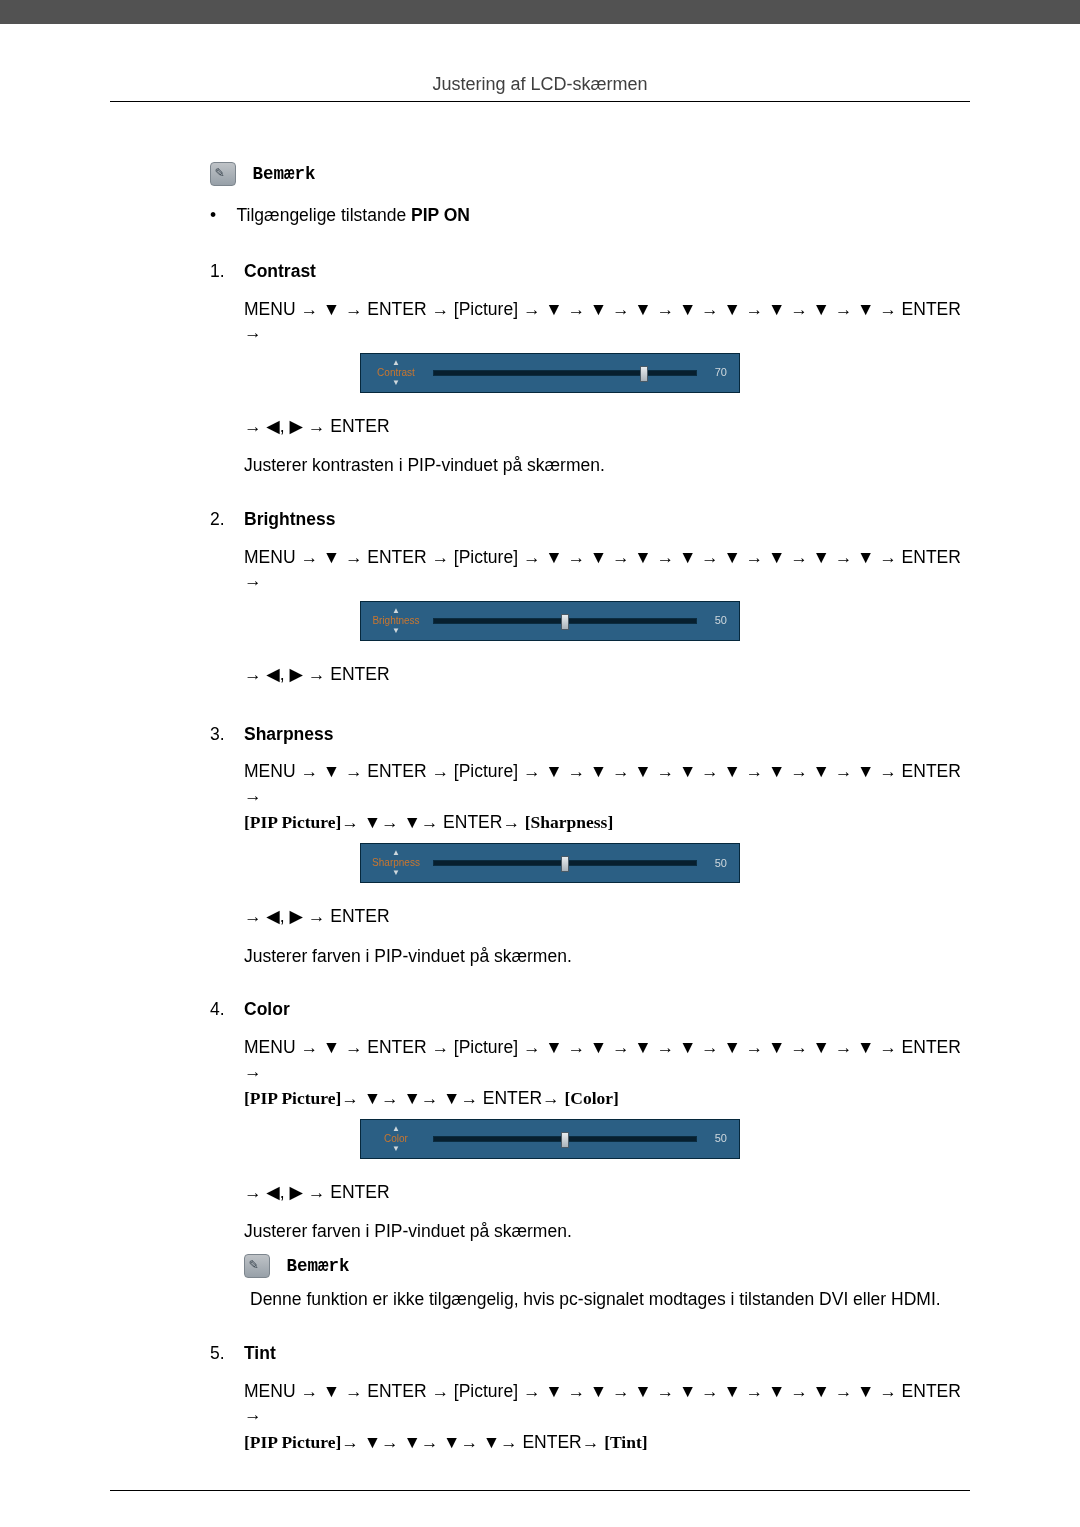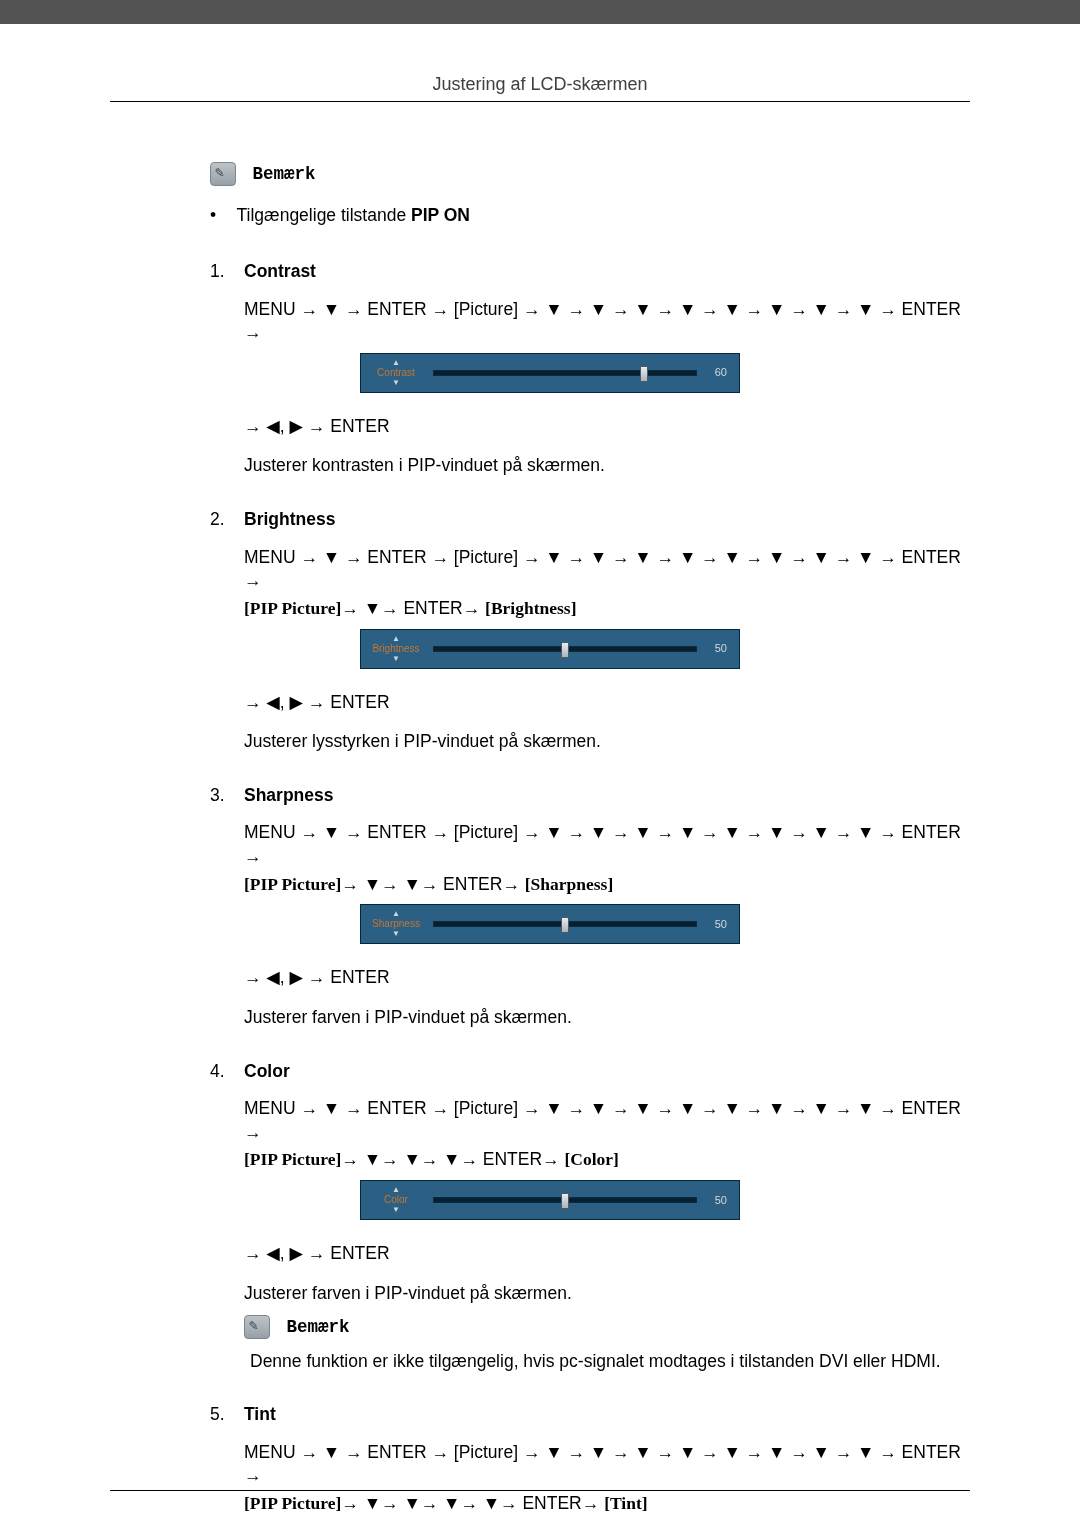--- a/index.html
+++ b/index.html
@@ -164,51 +164,47 @@
     </div>
     <div class="slider-box">
       <div class="slider-label-col">
         <span class="tri">▲</span>
         <span>Contrast</span>
         <span class="tri">▼</span>
       </div>
       <div class="slider-track">
         <div class="slider-thumb" style="left:calc(80% - 4px)"></div>
       </div>
-      <span class="slider-value">60</span>
+      <span class="slider-value">70</span>
     </div>
     <div class="sub">→ ◀, ▶ → ENTER</div>
     <div class="spacer-sm"></div>
     <div class="sub">Justerer kontrasten i PIP-vinduet på skærmen.</div>
     <div class="section-gap"></div>
 
     <div class="num-row">
       <span class="num">2.</span>
       <span class="num-label">Brightness</span>
     </div>
     <div class="sub path-line">
       <span>MENU → ▼ → ENTER → [Picture] → ▼ → ▼ → ▼ → ▼ → ▼ → ▼ → ▼ → ▼ → ENTER →</span>
     </div>
-    <div class="sub path-line">
-      <span class="serif"><b>[PIP Picture]</b></span><span>→ ▼→ ENTER→ </span><span class="serif"><b>[Brightness]</b></span>
-    </div>
     <div class="slider-box">
       <div class="slider-label-col">
         <span class="tri">▲</span>
         <span>Brightness</span>
         <span class="tri">▼</span>
       </div>
       <div class="slider-track">
         <div class="slider-thumb" style="left:calc(50% - 4px)"></div>
       </div>
       <span class="slider-value">50</span>
     </div>
     <div class="sub">→ ◀, ▶ → ENTER</div>
     <div class="spacer-sm"></div>
-    <div class="sub">Justerer lysstyrken i PIP-vinduet på skærmen.</div>
     <div class="section-gap"></div>
 
     <div class="num-row">
       <span class="num">3.</span>
       <span class="num-label">Sharpness</span>
     </div>
     <div class="sub path-line">
       <span>MENU → ▼ → ENTER → [Picture] → ▼ → ▼ → ▼ → ▼ → ▼ → ▼ → ▼ → ▼ → ENTER →</span>
     </div>
     <div class="sub path-line">

